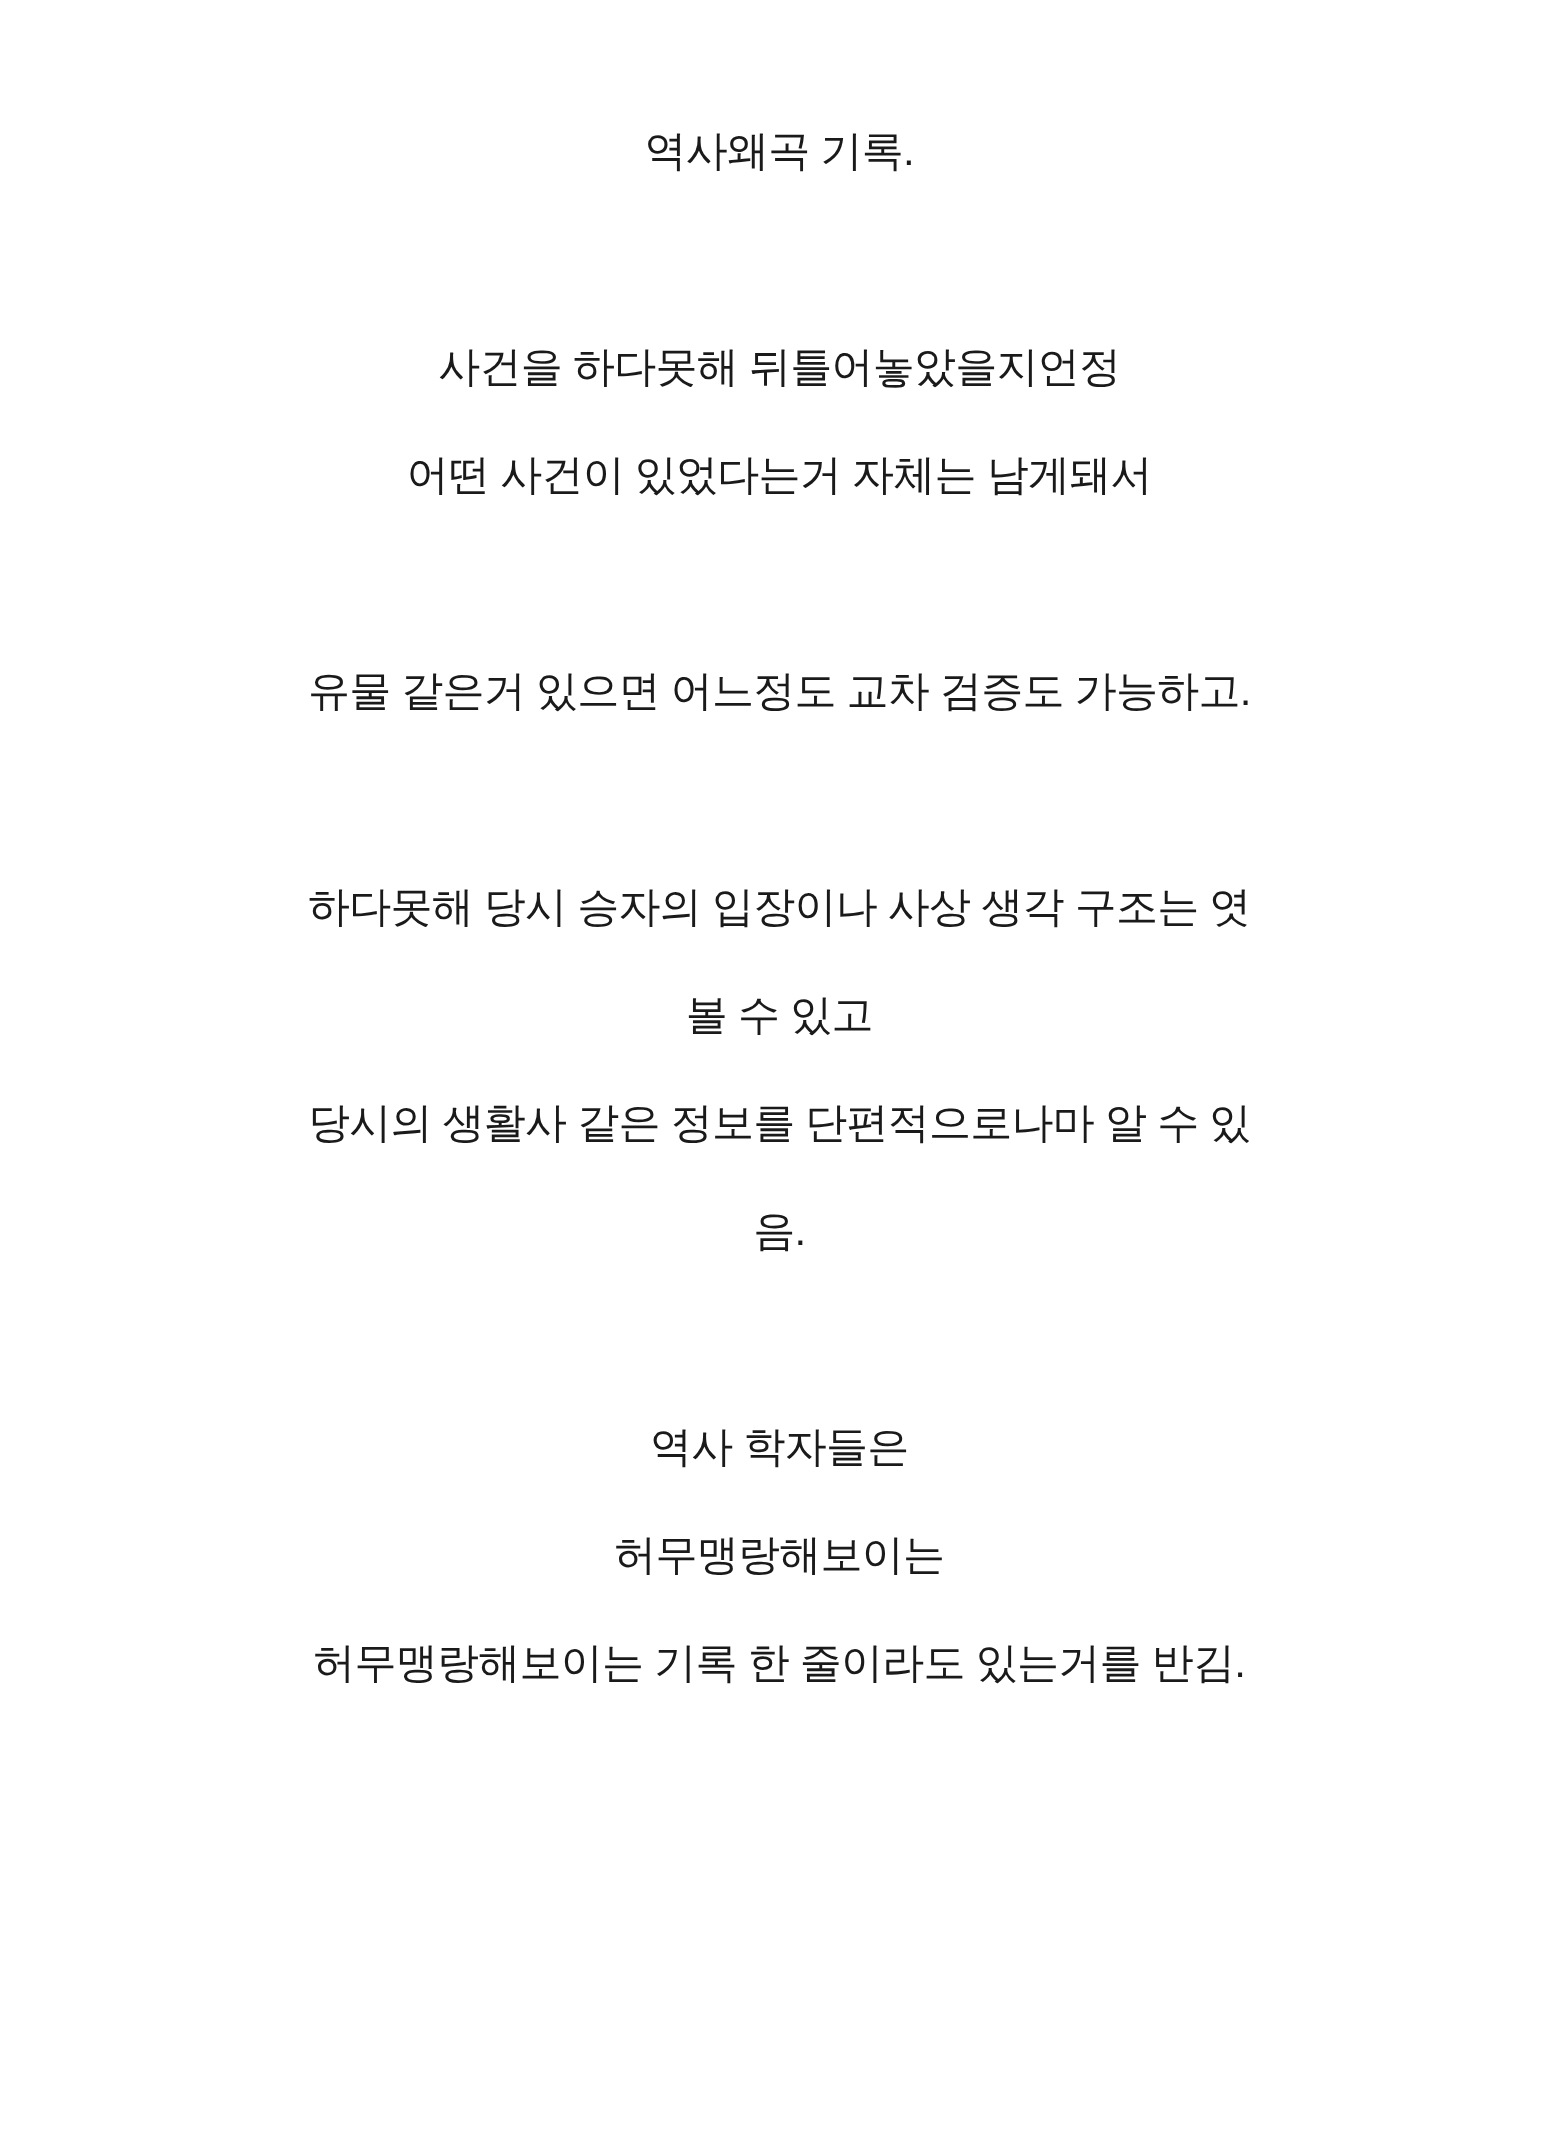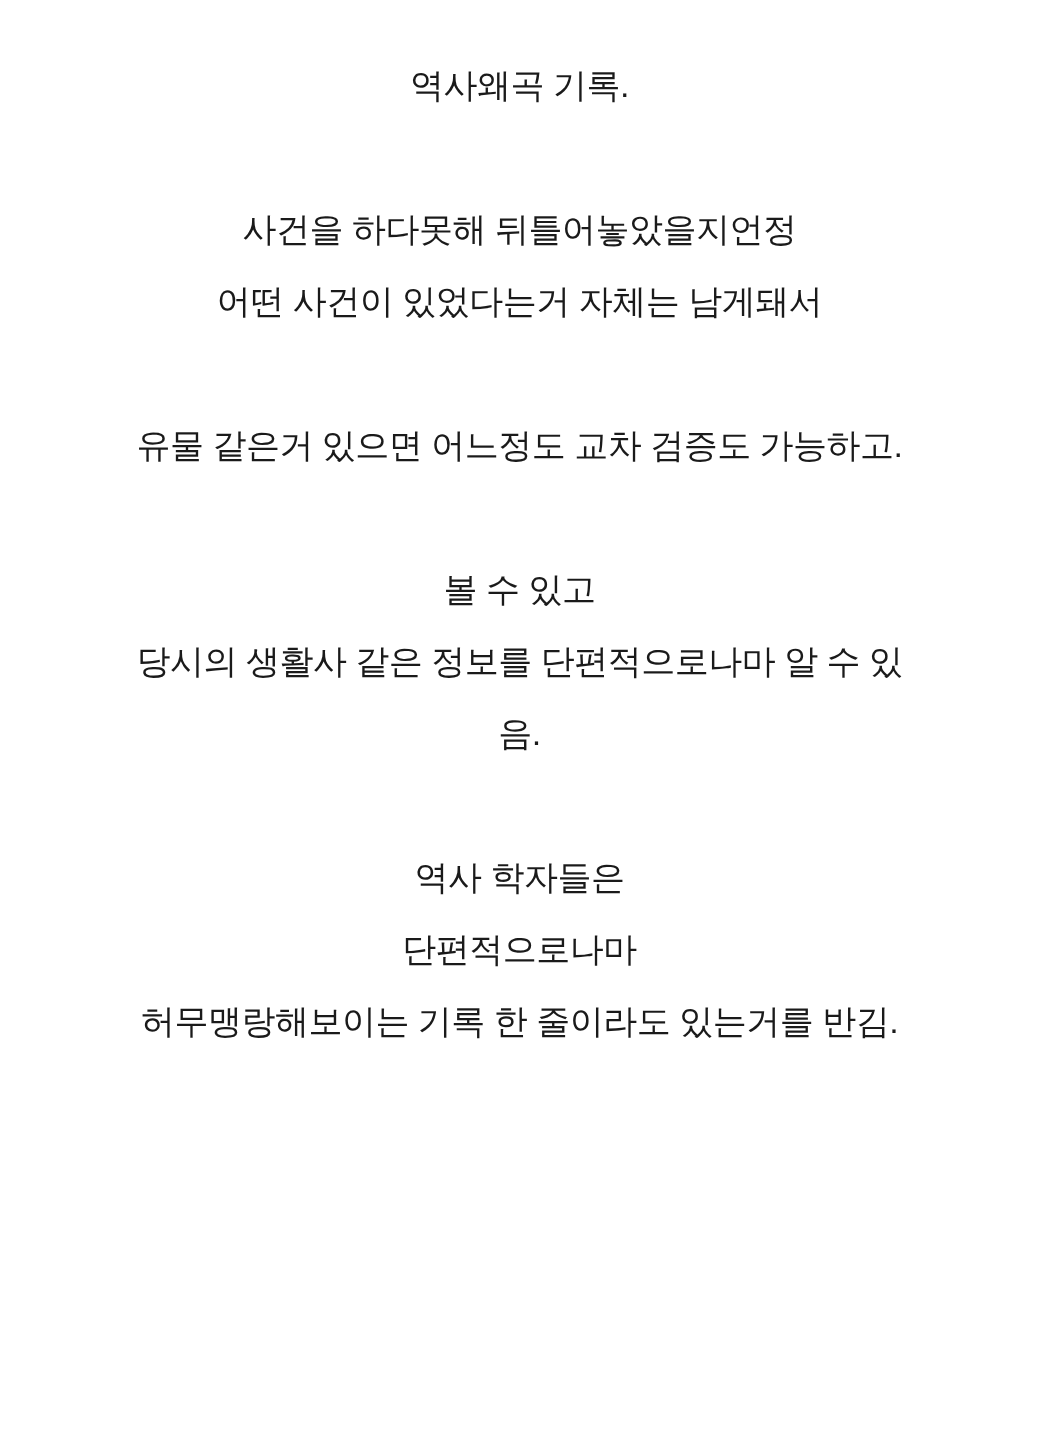--- a/index.html
+++ b/index.html
@@ -8,24 +8,24 @@
   }
   body {
     width: 1039px;
     height: 1437px;
     background: #ffffff;
     overflow: hidden;
   }
   .doc {
     box-sizing: border-box;
     width: 1039px;
-    padding-top: 49px;
+    padding-top: 65px;
     text-align: center;
     font-family: "Liberation Sans", sans-serif;
-    font-size: 34px;
+    font-size: 28px;
     font-weight: 500;
     letter-spacing: -0.5px;
     line-height: 72px;
     color: #1a1a1a;
   }
   .line {
     min-height: 72px;
     padding: 0 18px;
     white-space: nowrap;
   }
@@ -37,20 +37,21 @@
 <body>
 
 <div class="doc">
   <div class="line title">역사왜곡 기록.</div>
   <div class="line"></div>
   <div class="line">사건을 하다못해 뒤틀어놓았을지언정</div>
   <div class="line">어떤 사건이 있었다는거 자체는 남게돼서</div>
   <div class="line"></div>
   <div class="line">유물 같은거 있으면 어느정도 교차 검증도 가능하고.</div>
   <div class="line"></div>
+  <div class="line">하다못해 당시 승자의 입장이나 사상 생각 구조는 엿</div>
   <div class="line">볼 수 있고</div>
   <div class="line">당시의 생활사 같은 정보를 단편적으로나마 알 수 있</div>
   <div class="line">음.</div>
   <div class="line"></div>
   <div class="line">역사 학자들은</div>
-  <div class="line">단편적으로나마</div>
+  <div class="line">허무맹랑해보이는</div>
   <div class="line">허무맹랑해보이는 기록 한 줄이라도 있는거를 반김.</div>
 </div>
 
 </body></html>

